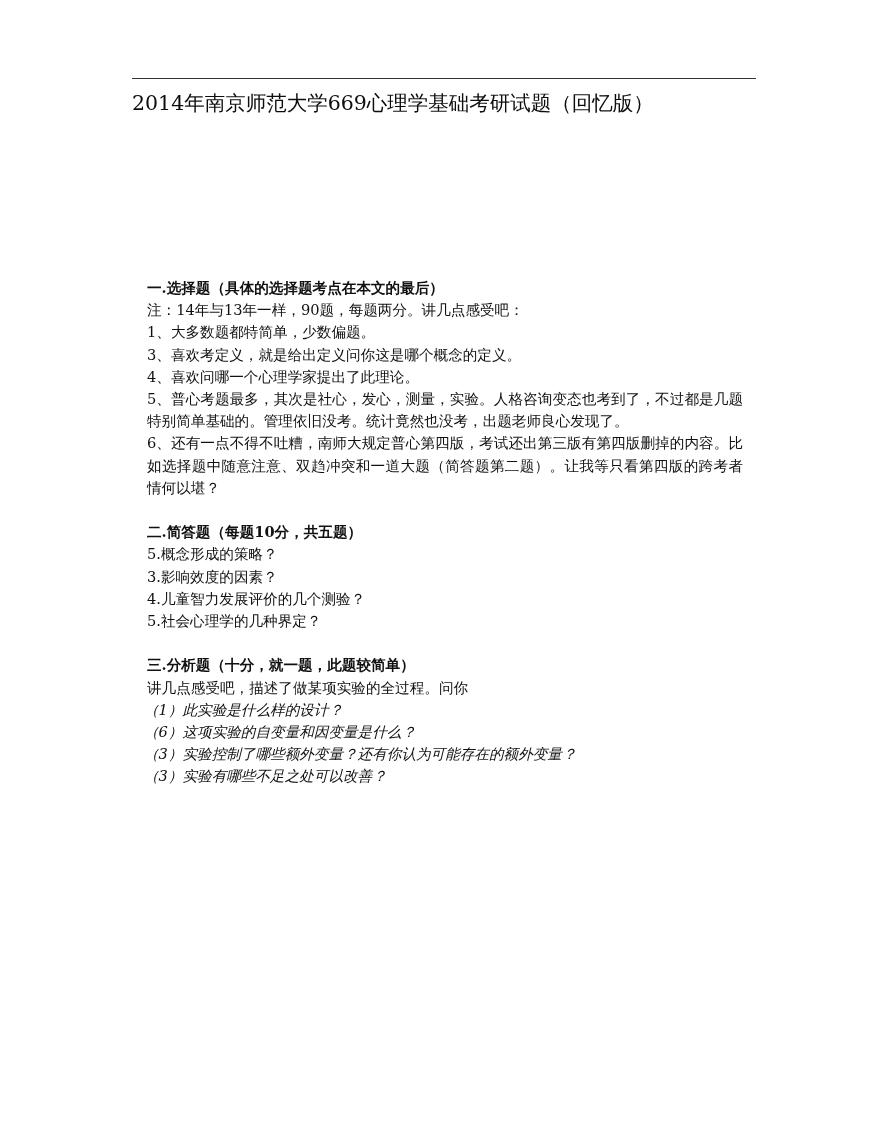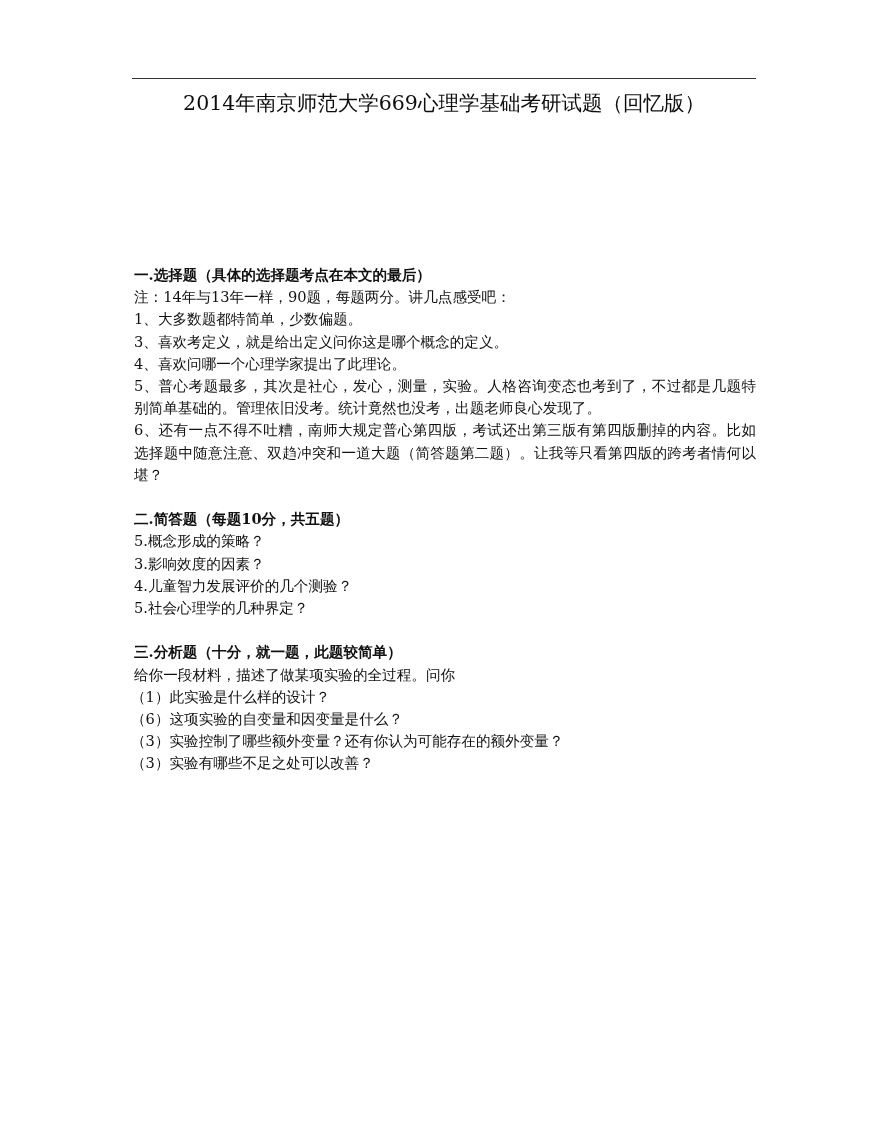--- a/index.html
+++ b/index.html
@@ -27,53 +27,52 @@
       top: 78px;
       width: 624px;
       height: 0;
       border-top: 1.3px solid #333333;
     }
     .title {
       position: absolute;
       left: 132px;
       top: 88px;
       width: 624px;
-      text-align: center;
       font-size: 20.5px;
       line-height: 30px;
       letter-spacing: 0px;
       white-space: nowrap;
       color: #0d0d0d;
     }
     .body {
       position: absolute;
       left: 134px;
       top: 264px;
       width: 622px;
       font-size: 14.6px;
       line-height: 22.2px;
     }
     .section {
-      margin: 0;
+      margin: 13px;
     }
     .section + .section {
       margin-top: 22.2px;
     }
     .heading {
       font-weight: bold;
       white-space: nowrap;
     }
     .line {
       display: block;
       white-space: normal;
       text-align: justify;
       text-align-last: left;
     }
     .nowrap { white-space: nowrap; }
-    .indent-paren { margin-left: -3px; }
+    .indent-paren { margin-left: -3px; font-style: italic; }
   </style>
 </head>
 <body>
 
 <div class="page">
   <div class="top-rule"></div>
 
   <div class="title">2014年南京师范大学669心理学基础考研试题（回忆版）</div>
 
   <div class="body">
@@ -91,21 +90,21 @@
     <div class="section">
       <div class="heading">二.简答题（每题10分，共五题）</div>
       <span class="line nowrap">5.概念形成的策略？</span>
       <span class="line nowrap">3.影响效度的因素？</span>
       <span class="line nowrap">4.儿童智力发展评价的几个测验？</span>
       <span class="line nowrap">5.社会心理学的几种界定？</span>
     </div>
 
     <div class="section">
       <div class="heading">三.分析题（十分，就一题，此题较简单）</div>
-      <span class="line nowrap">给你一段材料，描述了做某项实验的全过程。问你</span>
+      <span class="line nowrap">讲几点感受吧，描述了做某项实验的全过程。问你</span>
       <span class="line nowrap indent-paren">（1）此实验是什么样的设计？</span>
       <span class="line nowrap indent-paren">（6）这项实验的自变量和因变量是什么？</span>
       <span class="line nowrap indent-paren">（3）实验控制了哪些额外变量？还有你认为可能存在的额外变量？</span>
       <span class="line nowrap indent-paren">（3）实验有哪些不足之处可以改善？</span>
     </div>
 
 
   </div>
 </div>
 

